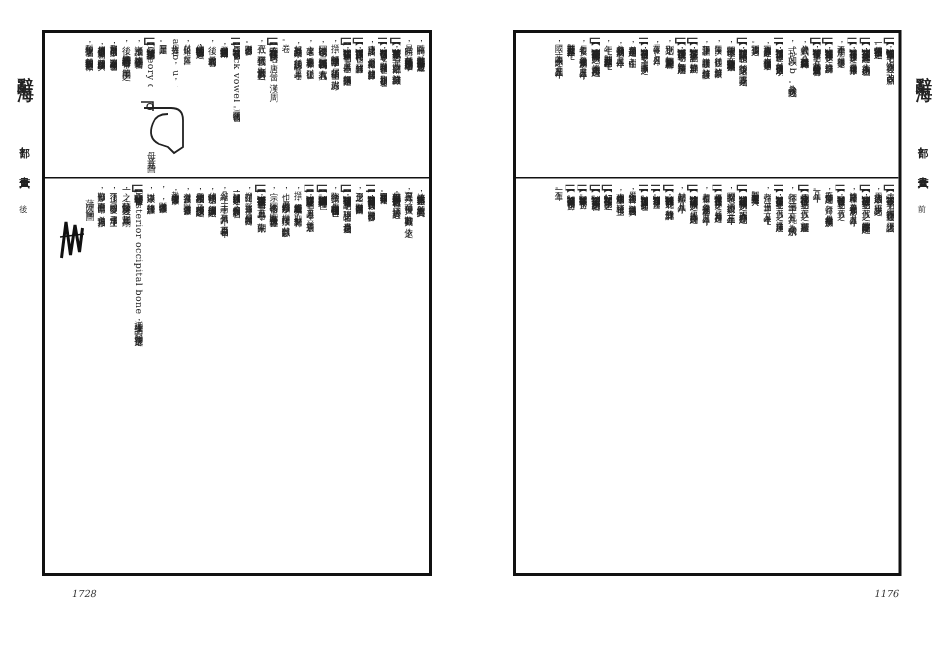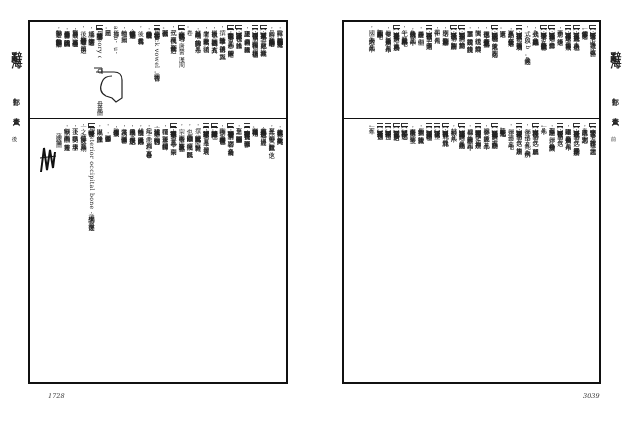--- a/index.html
+++ b/index.html
@@ -198,14 +198,14 @@
         <div class="col"><span class="hw">【後裔】</span>後代子孫也。</div>
         <div class="col">五一年。</div>
       </div>
   </div>
 
   <div class="side">辭海</div>
   <div class="side-sub" style="top:92px;">扌部</div>
   <div class="side-sub" style="top:112px;">六畫</div>
   <div class="side-small" style="top:132px;">前</div>
 
-  <div class="pageno">3039</div>
+  <div class="pageno">1176</div>
 </div>
 
 </body></html>

